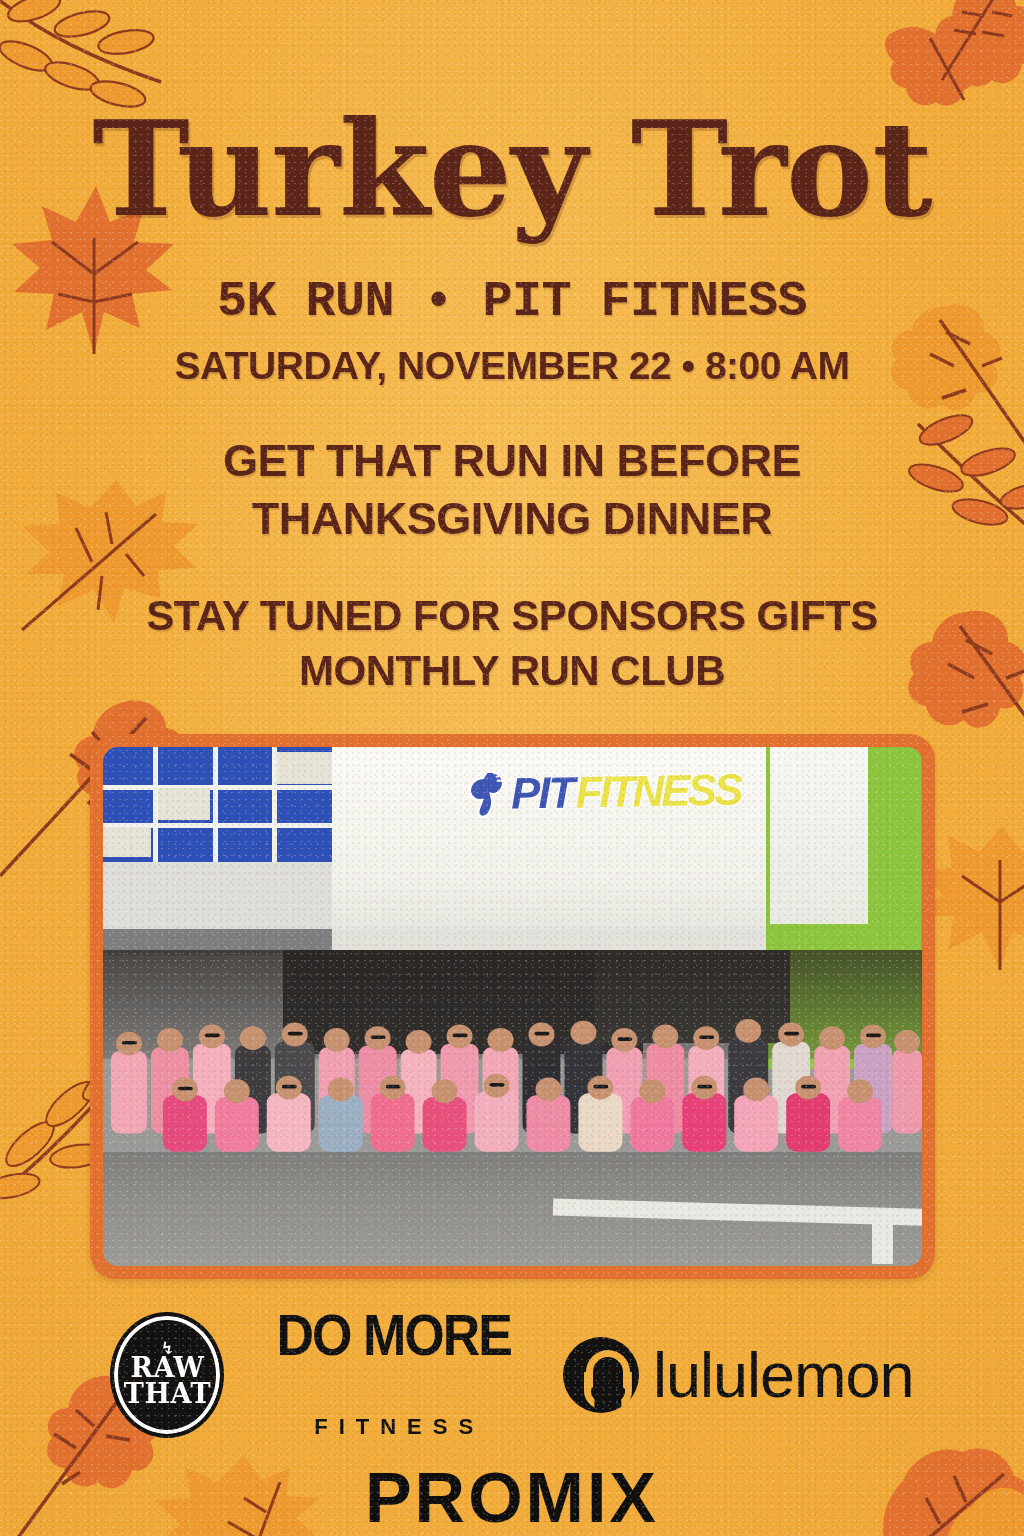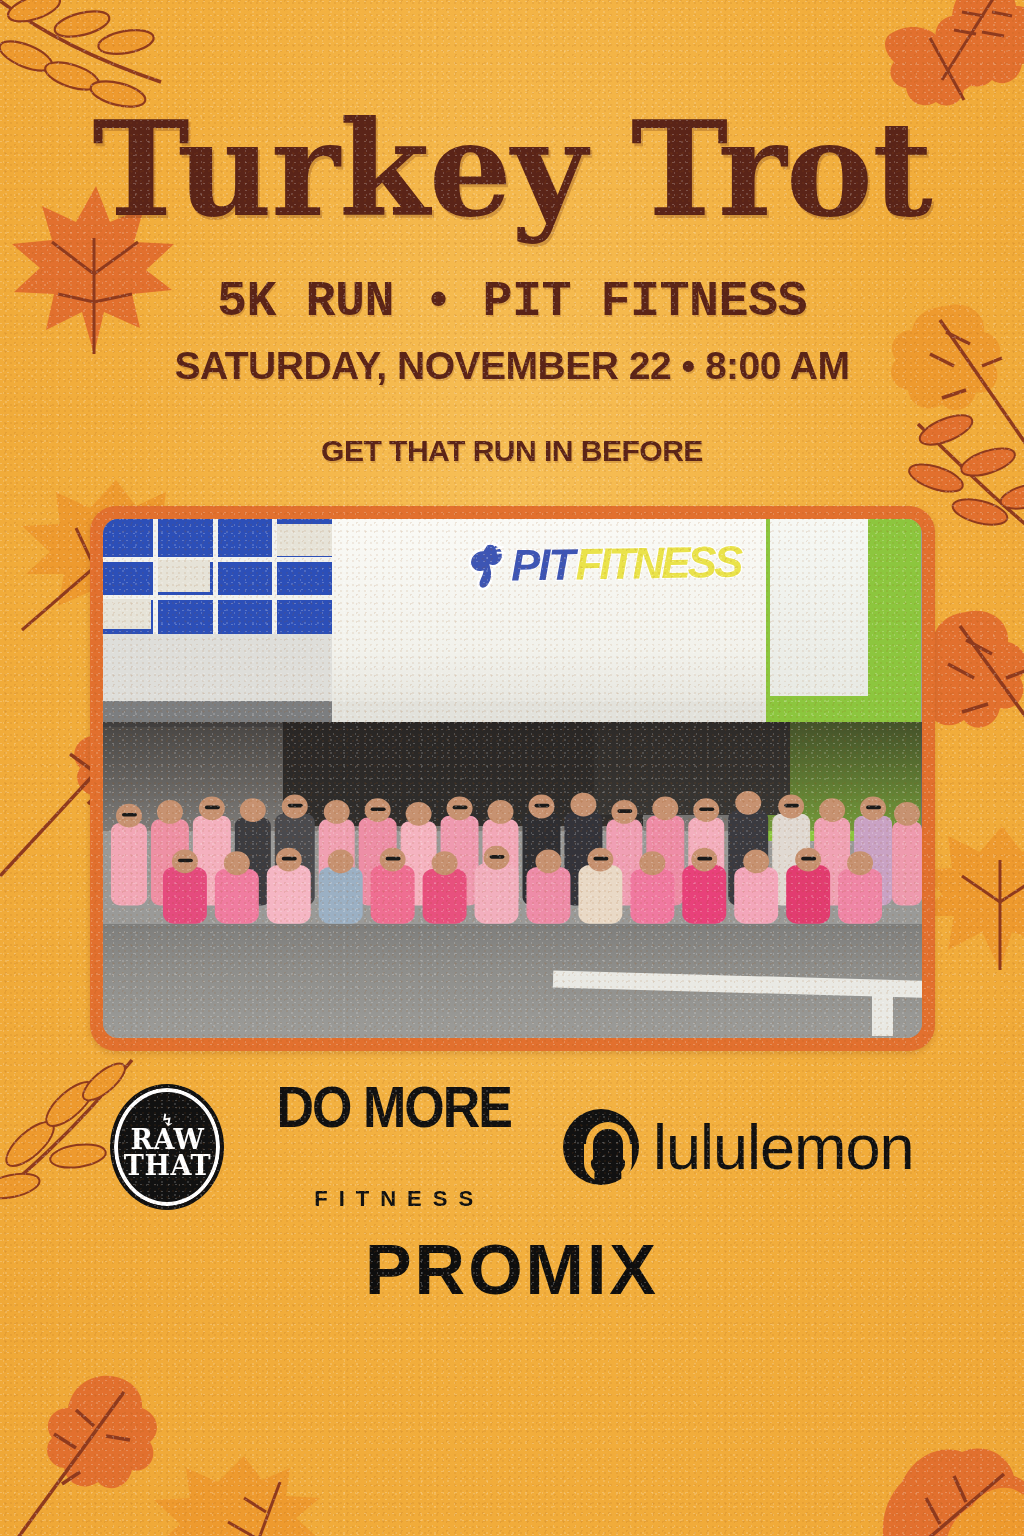--- a/index.html
+++ b/index.html
@@ -55,21 +55,21 @@
     font-weight:700;
     color:#5A2418;
     text-transform:uppercase;
     letter-spacing:.2px;
     text-shadow:1px 2px 0 rgba(120,60,25,.22);
   }
 
   #line-5k   { font-size:50px; margin-top:38px; letter-spacing:-.5px;font-family:Liberation Mono, monospace;}
   #line-date { font-size:39px; margin-top:14px; letter-spacing:-.5px;}
 
-  #blk-before{ font-size:30px; margin-top:44px; line-height:1.28; letter-spacing:-.5px;}
+  #blk-before{ font-size:45px; margin-top:44px; line-height:1.28; letter-spacing:-.5px;}
   #blk-stay  { font-size:42px; margin-top:42px; line-height:1.30; letter-spacing:-.5px;}
 
   
   #photo-frame{
     position:relative;
     z-index:20;
     margin:36px auto 0;
     width:845px; height:545px;
     background:#E2702E;
     border-radius:26px;
@@ -427,22 +427,27 @@
   <div id="content">
 
     <h1 id="title">Turkey Trot</h1>
 
     <div id="line-5k" class="sub">5K RUN • PIT FITNESS</div>
 
     <div id="line-date" class="sub">SATURDAY, NOVEMBER 22  •  8:00 AM</div>
 
     <div id="blk-before" class="sub">
       <div>GET THAT RUN IN BEFORE</div>
+      <div>THANKSGIVING DINNER</div>
     </div>
 
+    <div id="blk-stay" class="sub">
+      <div>STAY TUNED FOR SPONSORS GIFTS</div>
+      <div>MONTHLY RUN CLUB</div>
+    </div>
   </div>
 
   <div id="photo-frame">
     <div id="photo">
 
       <div class="ph" id="white-wall"></div>
       <div class="ph" id="white-wall2"></div>
       <div class="ph" id="green-wall"></div>
       <div class="ph" id="green-wall2"></div>
       <div class="ph" id="right-white"></div>

